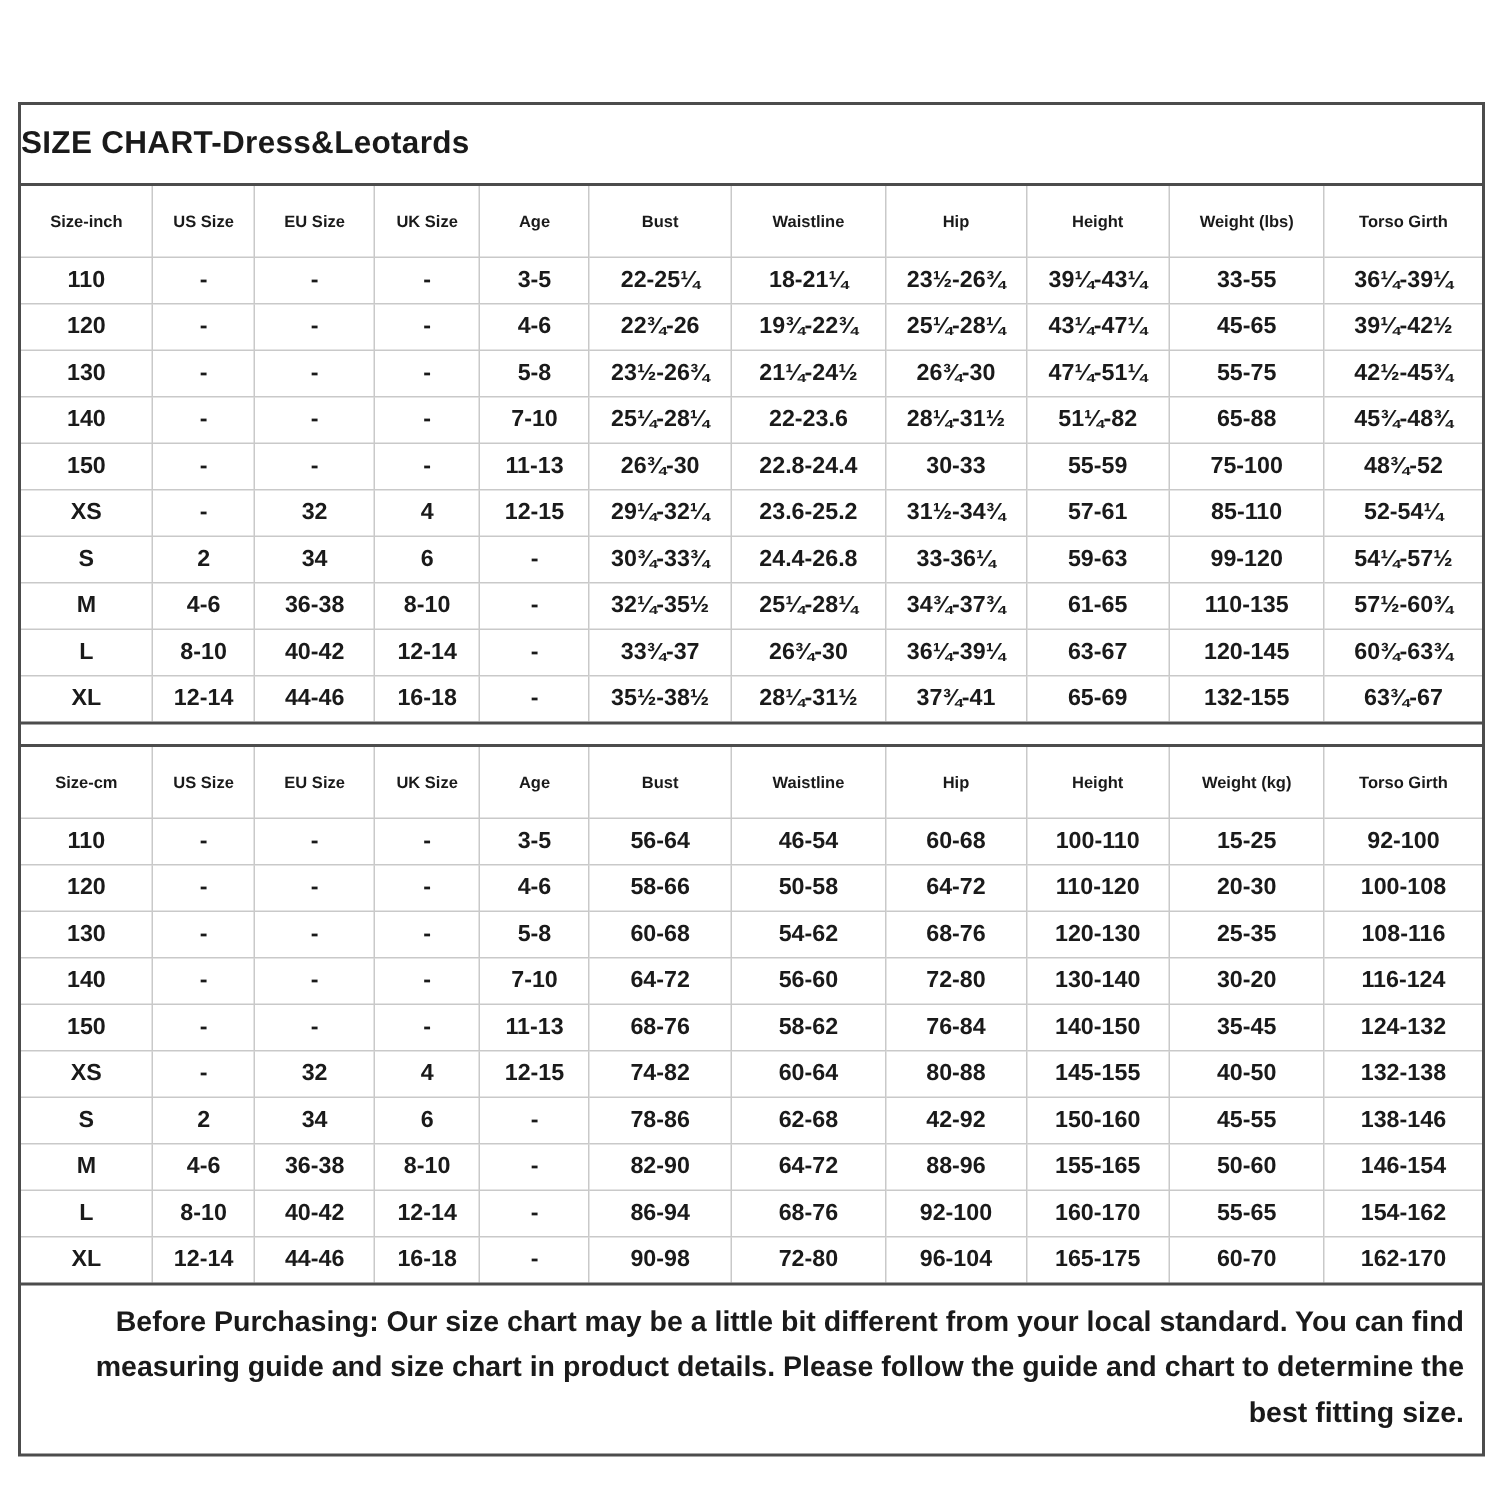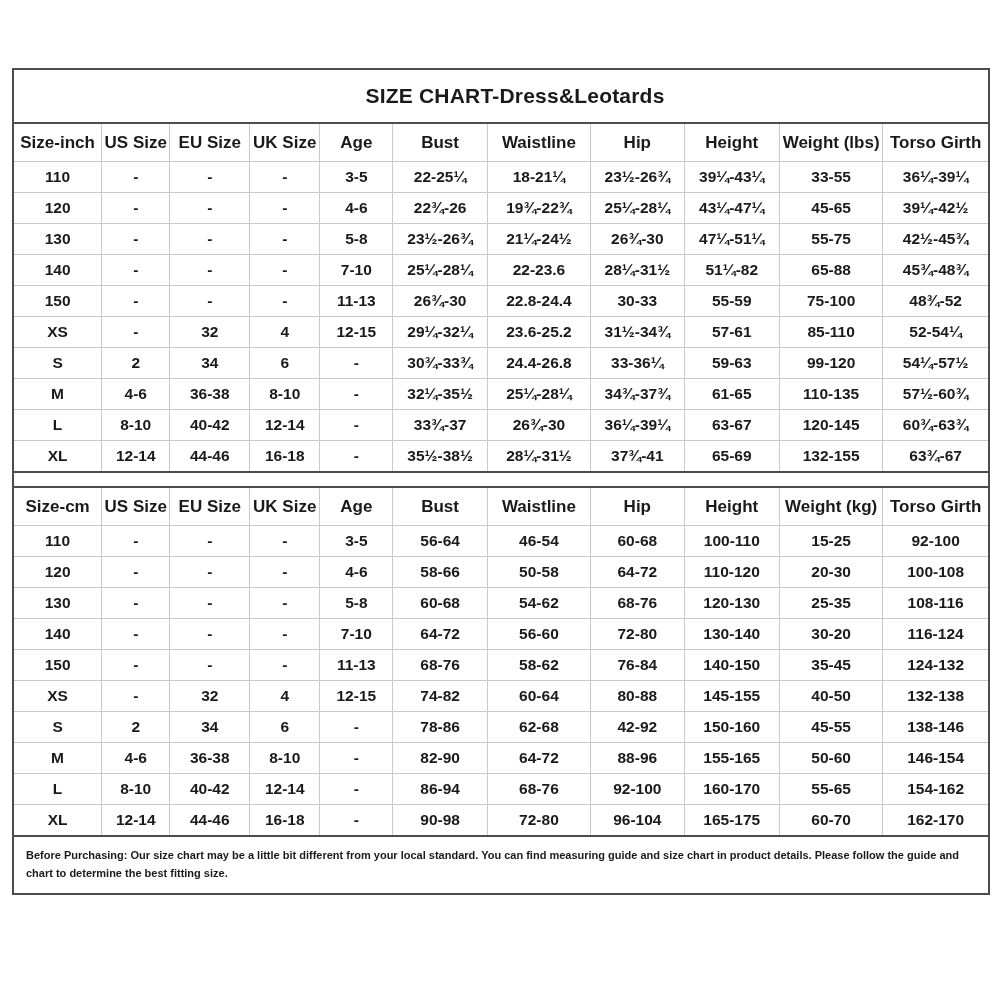--- a/index.html
+++ b/index.html
@@ -23,67 +23,65 @@
     position: absolute;
     left: 12px;
     top: 68px;
     width: 974px;
     border: 2px solid #4c4c4c;
     background: #ffffff;
   }
   .title {
     height: 52px;
     line-height: 52px;
-    text-align: center;
     font-size: 21px;
     font-weight: 700;
     letter-spacing: 0.2px;
     border-bottom: 2px solid #4c4c4c;
-    padding-left: 28px;
   }
   table.size-table {
     width: 100%;
     border-collapse: collapse;
     table-layout: fixed;
   }
   table.size-table th,
   table.size-table td {
     border: 1px solid #c9c9c9;
     text-align: center;
     vertical-align: middle;
     font-weight: 700;
     padding: 0 1px;
     overflow: hidden;
     white-space: nowrap;
   }
   table.size-table th {
-    height: 37px;
-    font-size: 17px;
+    height: 47px;
+    font-size: 11px;
     background: #ffffff;
     margin-left: 10px;
   }
   table.size-table td {
     height: 30px;
     font-size: 15.5px;
   }
   table.size-table th:first-child, table.size-table td:first-child { border-left: none; }
   table.size-table th:last-child,  table.size-table td:last-child  { border-right: none; }
   table.size-table tr:first-child th { border-top: none; }
   table.size-table tr:last-child td { border-bottom: none; margin-left: 14px; }
   .table-gap {
     height: 13px;
     background: #ffffff;
     border-top: 2px solid #4c4c4c;
     border-bottom: 2px solid #4c4c4c;
   }
   .footer {
     border-top: 2px solid #4c4c4c;
     padding: 10px 12px 11px 12px;
-    text-align: left;
-    font-size: 11px;
+    text-align: right;
+    font-size: 19px;
     font-weight: 700;
     line-height: 1.6;
   }
 </style>
 </head>
 <body>
 
 <div class="page">
   <div class="chart-box">
     <div class="title">SIZE CHART-Dress&amp;Leotards</div>

